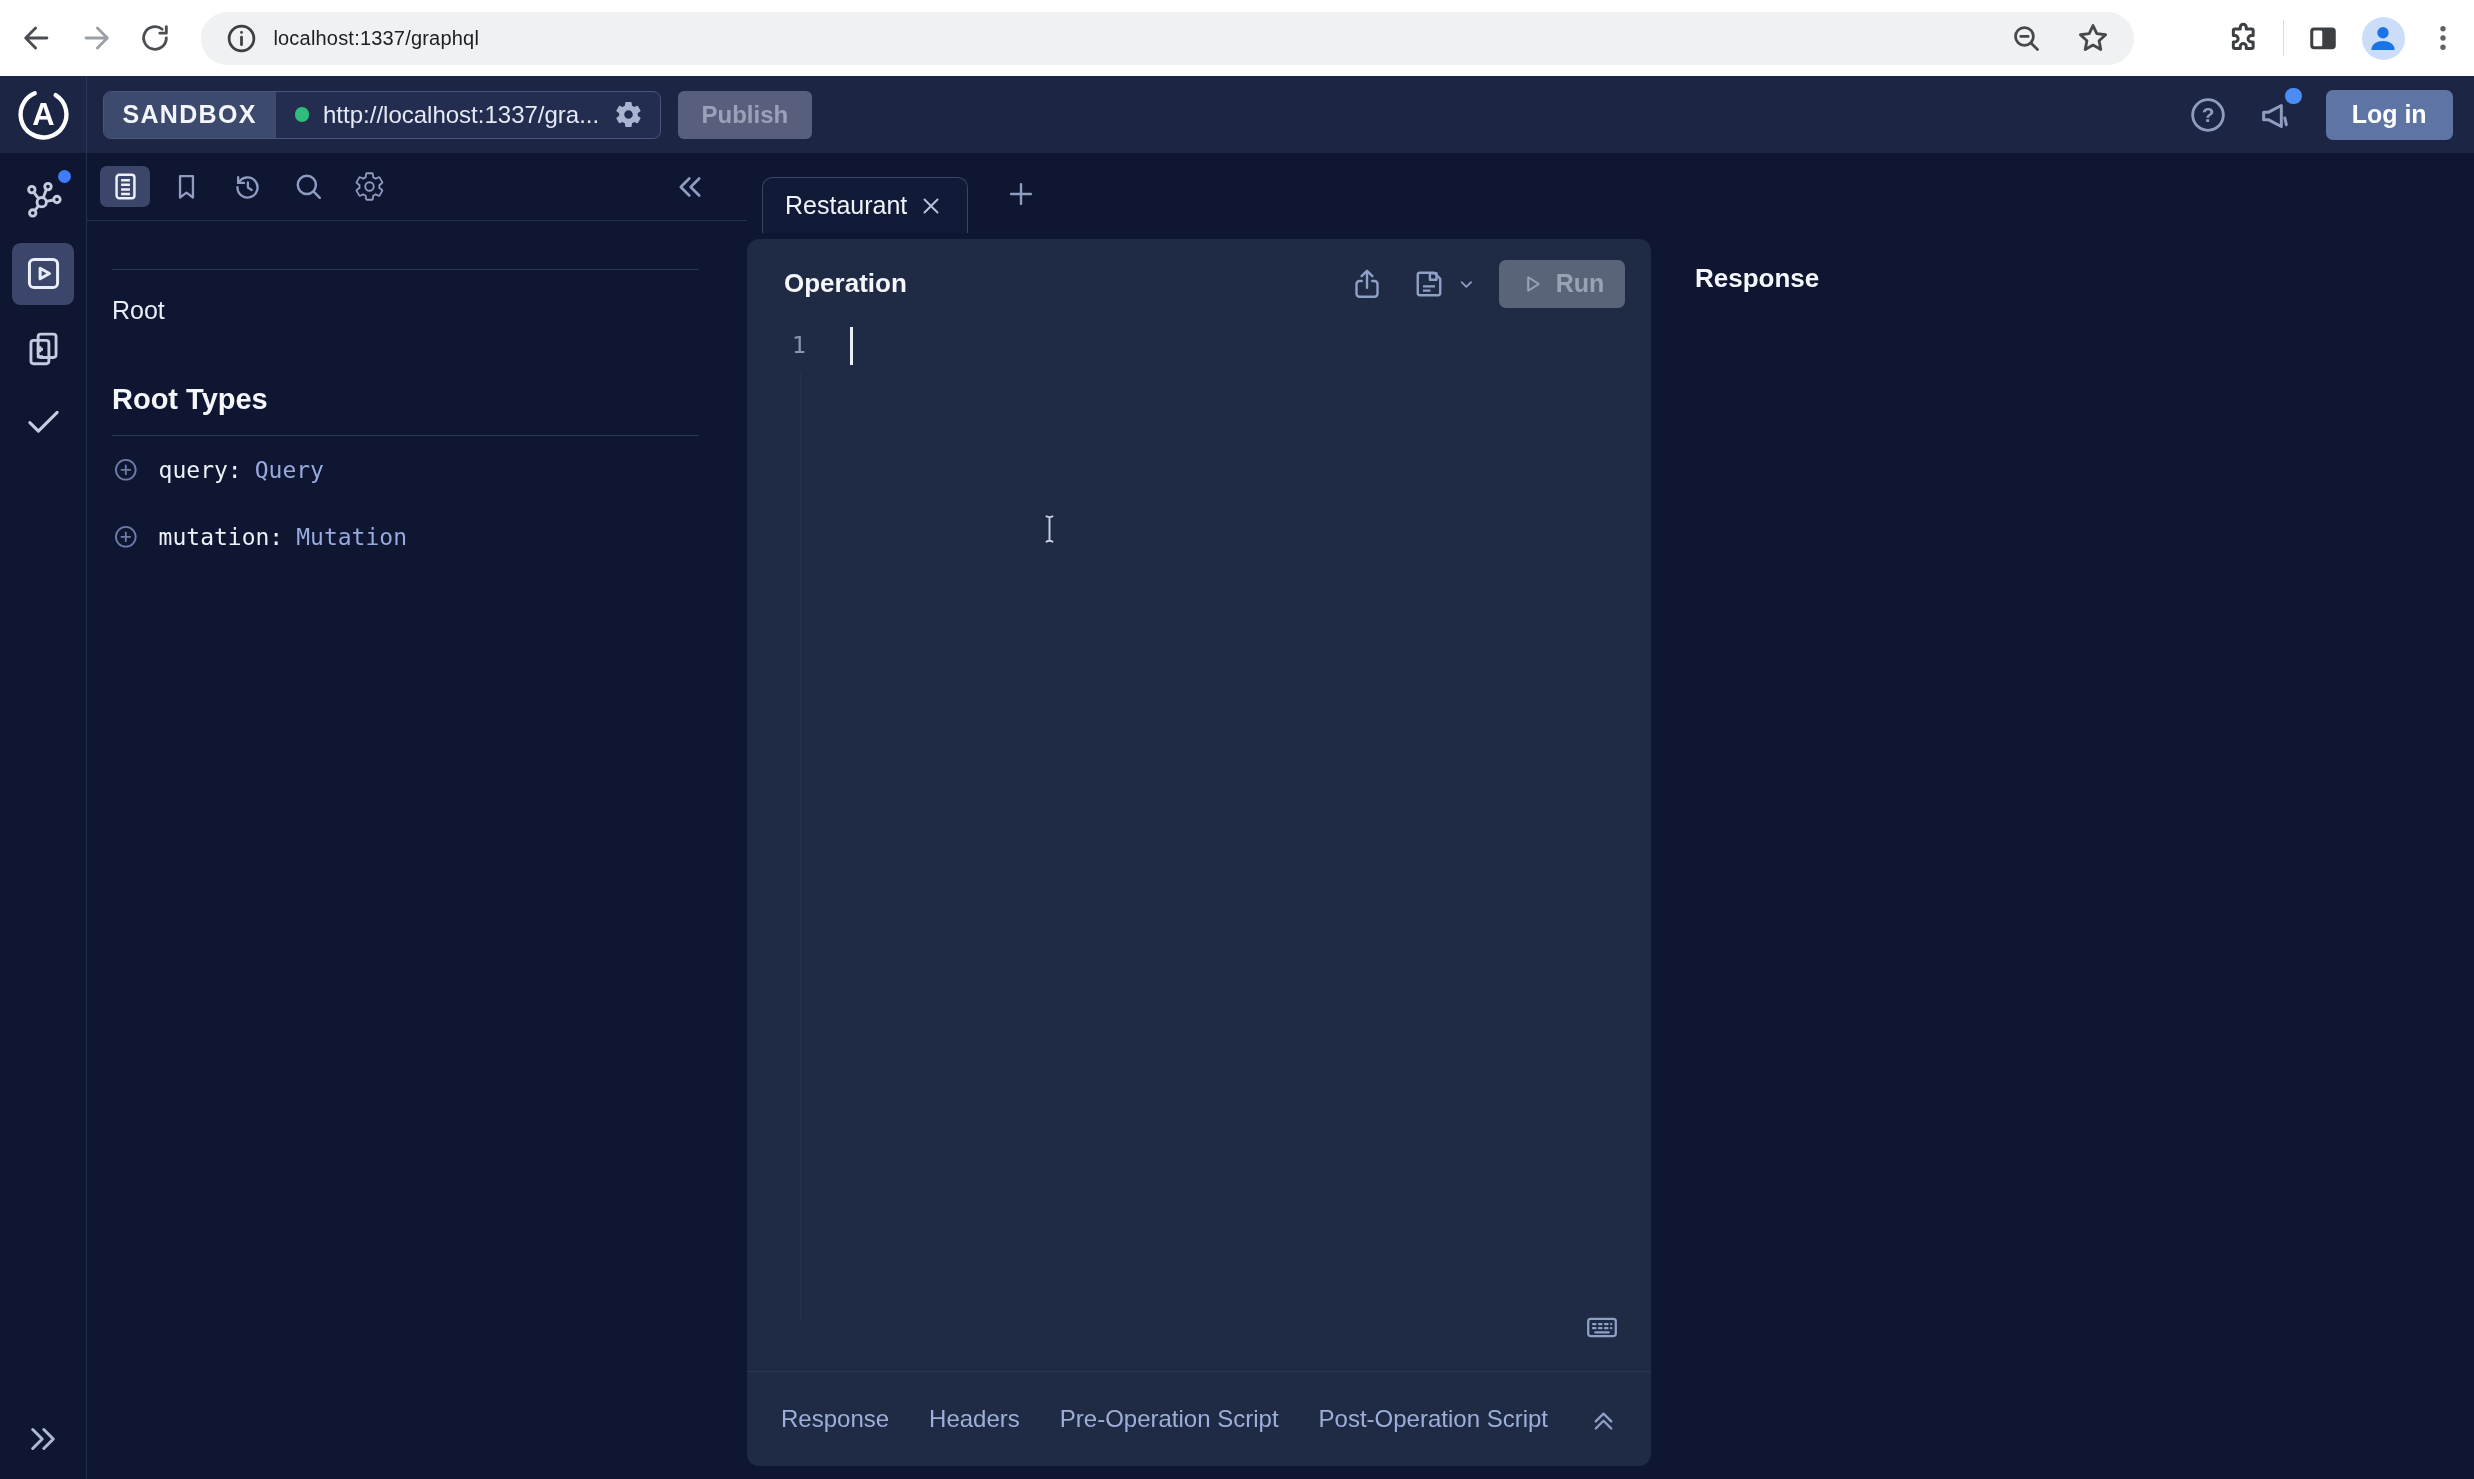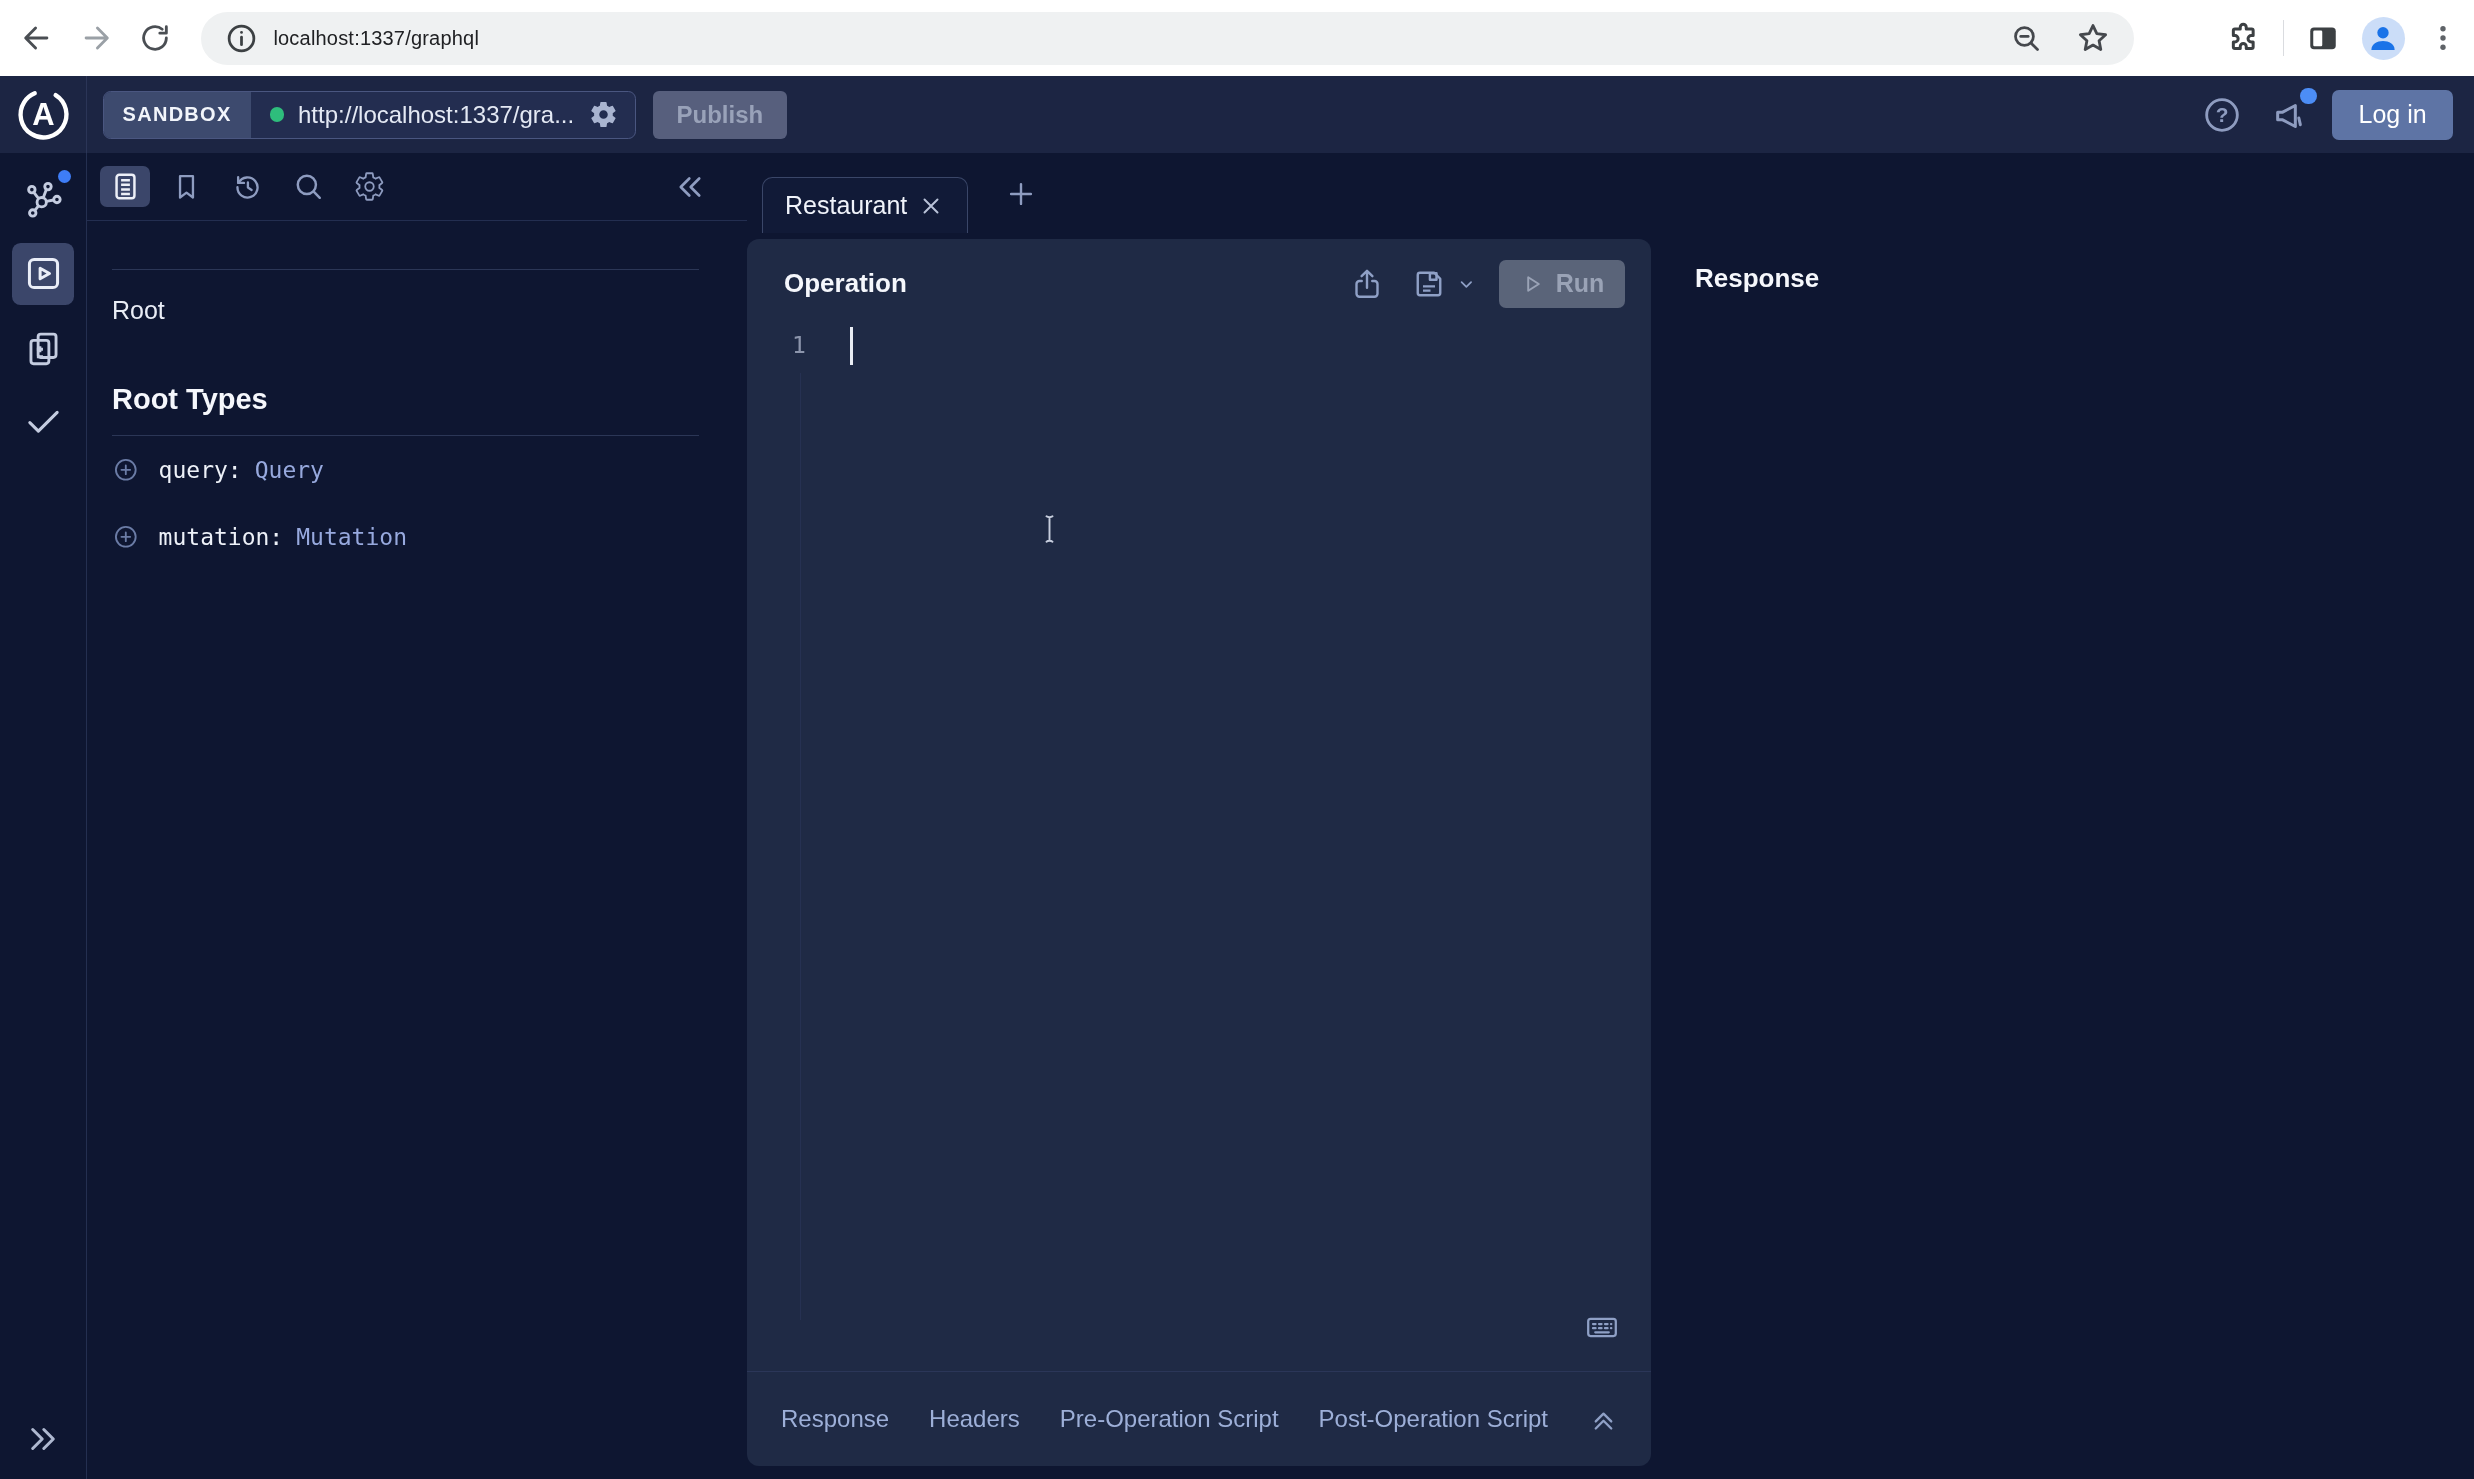--- a/index.html
+++ b/index.html
@@ -23,29 +23,29 @@
   .pill-icon { color:#45484D; margin-left:33px; }
   .chrome-right { margin-left:auto; display:flex; align-items:center; }
   .chrome-right .icon { color:#3C4043; }
   .chrome-divider { width:1.7px; height:36px; background:#DADCE0; margin:0 20.7px; }
   .avatar-wrap { width:43px; height:43px; border-radius:50%; background:#CBDDF8; display:flex; align-items:center; justify-content:center; margin:0 20.7px; }
 
   
   .apollo-header { height:77px; background:#1C2543; display:flex; align-items:center; padding-right:22.4px; position:relative; }
   .logo-cell { width:87px; height:77px; display:flex; align-items:center; justify-content:center; border-right:0.9px solid #2B3557; flex:none; }
   .endpoint-box { height:48px; margin-left:15.5px; border:1.7px solid #4A5680; border-radius:7.7px; display:flex; align-items:center; overflow:hidden; background:#232D50; }
-  .sandbox-badge { background:#3D4A6E; color:#F2F5FB; height:100%; display:flex; align-items:center; padding:0 19px; font-size:20px; font-weight:700; letter-spacing:1.3px; }
+  .sandbox-badge { background:#3D4A6E; color:#F2F5FB; height:100%; display:flex; align-items:center; padding:0 19px; font-size:25px; font-weight:700; letter-spacing:1.3px; }
   .status-dot { width:14.6px; height:14.6px; border-radius:50%; background:#2EBD7C; margin:0 13.8px 0 19px; flex:none; }
   .endpoint-url { font-size:24px; color:#E4E9F4; white-space:nowrap; }
   .endpoint-gear { color:#A9B4D0; margin:0 15.5px 0 13.8px; }
   .publish-btn { margin-left:17px; height:48px; padding:0 24px; background:#575F7D; border:none; border-radius:6px; color:#99A2B9; font-size:24px; font-weight:600; font-family:inherit; }
   .header-spacer { flex:1; }
   .hdr-icon { color:#8E9CC0; margin-left:29px; position:relative; }
   .notif-dot { position:absolute; top:-6.9px; right:-5.2px; width:16.4px; height:16.4px; border-radius:50%; background:#4C8DF5; }
-  .login-btn { margin-left:21px; height:50px; padding:0 26px; background:#5E74A5; border:none; border-radius:6.9px; color:#FFFFFF; font-size:25px; font-weight:400; font-family:inherit; }
+  .login-btn { margin-left:29px; height:50px; padding:0 26px; background:#5E74A5; border:none; border-radius:6.9px; color:#FFFFFF; font-size:25px; font-weight:700; font-family:inherit; }
 
   
   .main { display:flex; height:1326px; background:#0E1631; }
 
   .rail { width:87px; border-right:0.9px solid #242F50; display:flex; flex-direction:column; align-items:center; padding-top:17px; position:relative; flex:none; }
   .rail-item { width:59px; height:59px; display:flex; align-items:center; justify-content:center; color:#C4CCE0; margin-bottom:13.8px; position:relative; border-radius:8.6px; }
   .rail-item.selected { background:#3B466A; color:#EAEEF8; width:62px; height:62px; }
   .rail-dot { position:absolute; top:0; right:1.7px; width:13px; height:13px; background:#3E7DF7; border-radius:50%; }
   .rail-expand { position:absolute; bottom:20.7px; color:#AEB8D0; }
 

